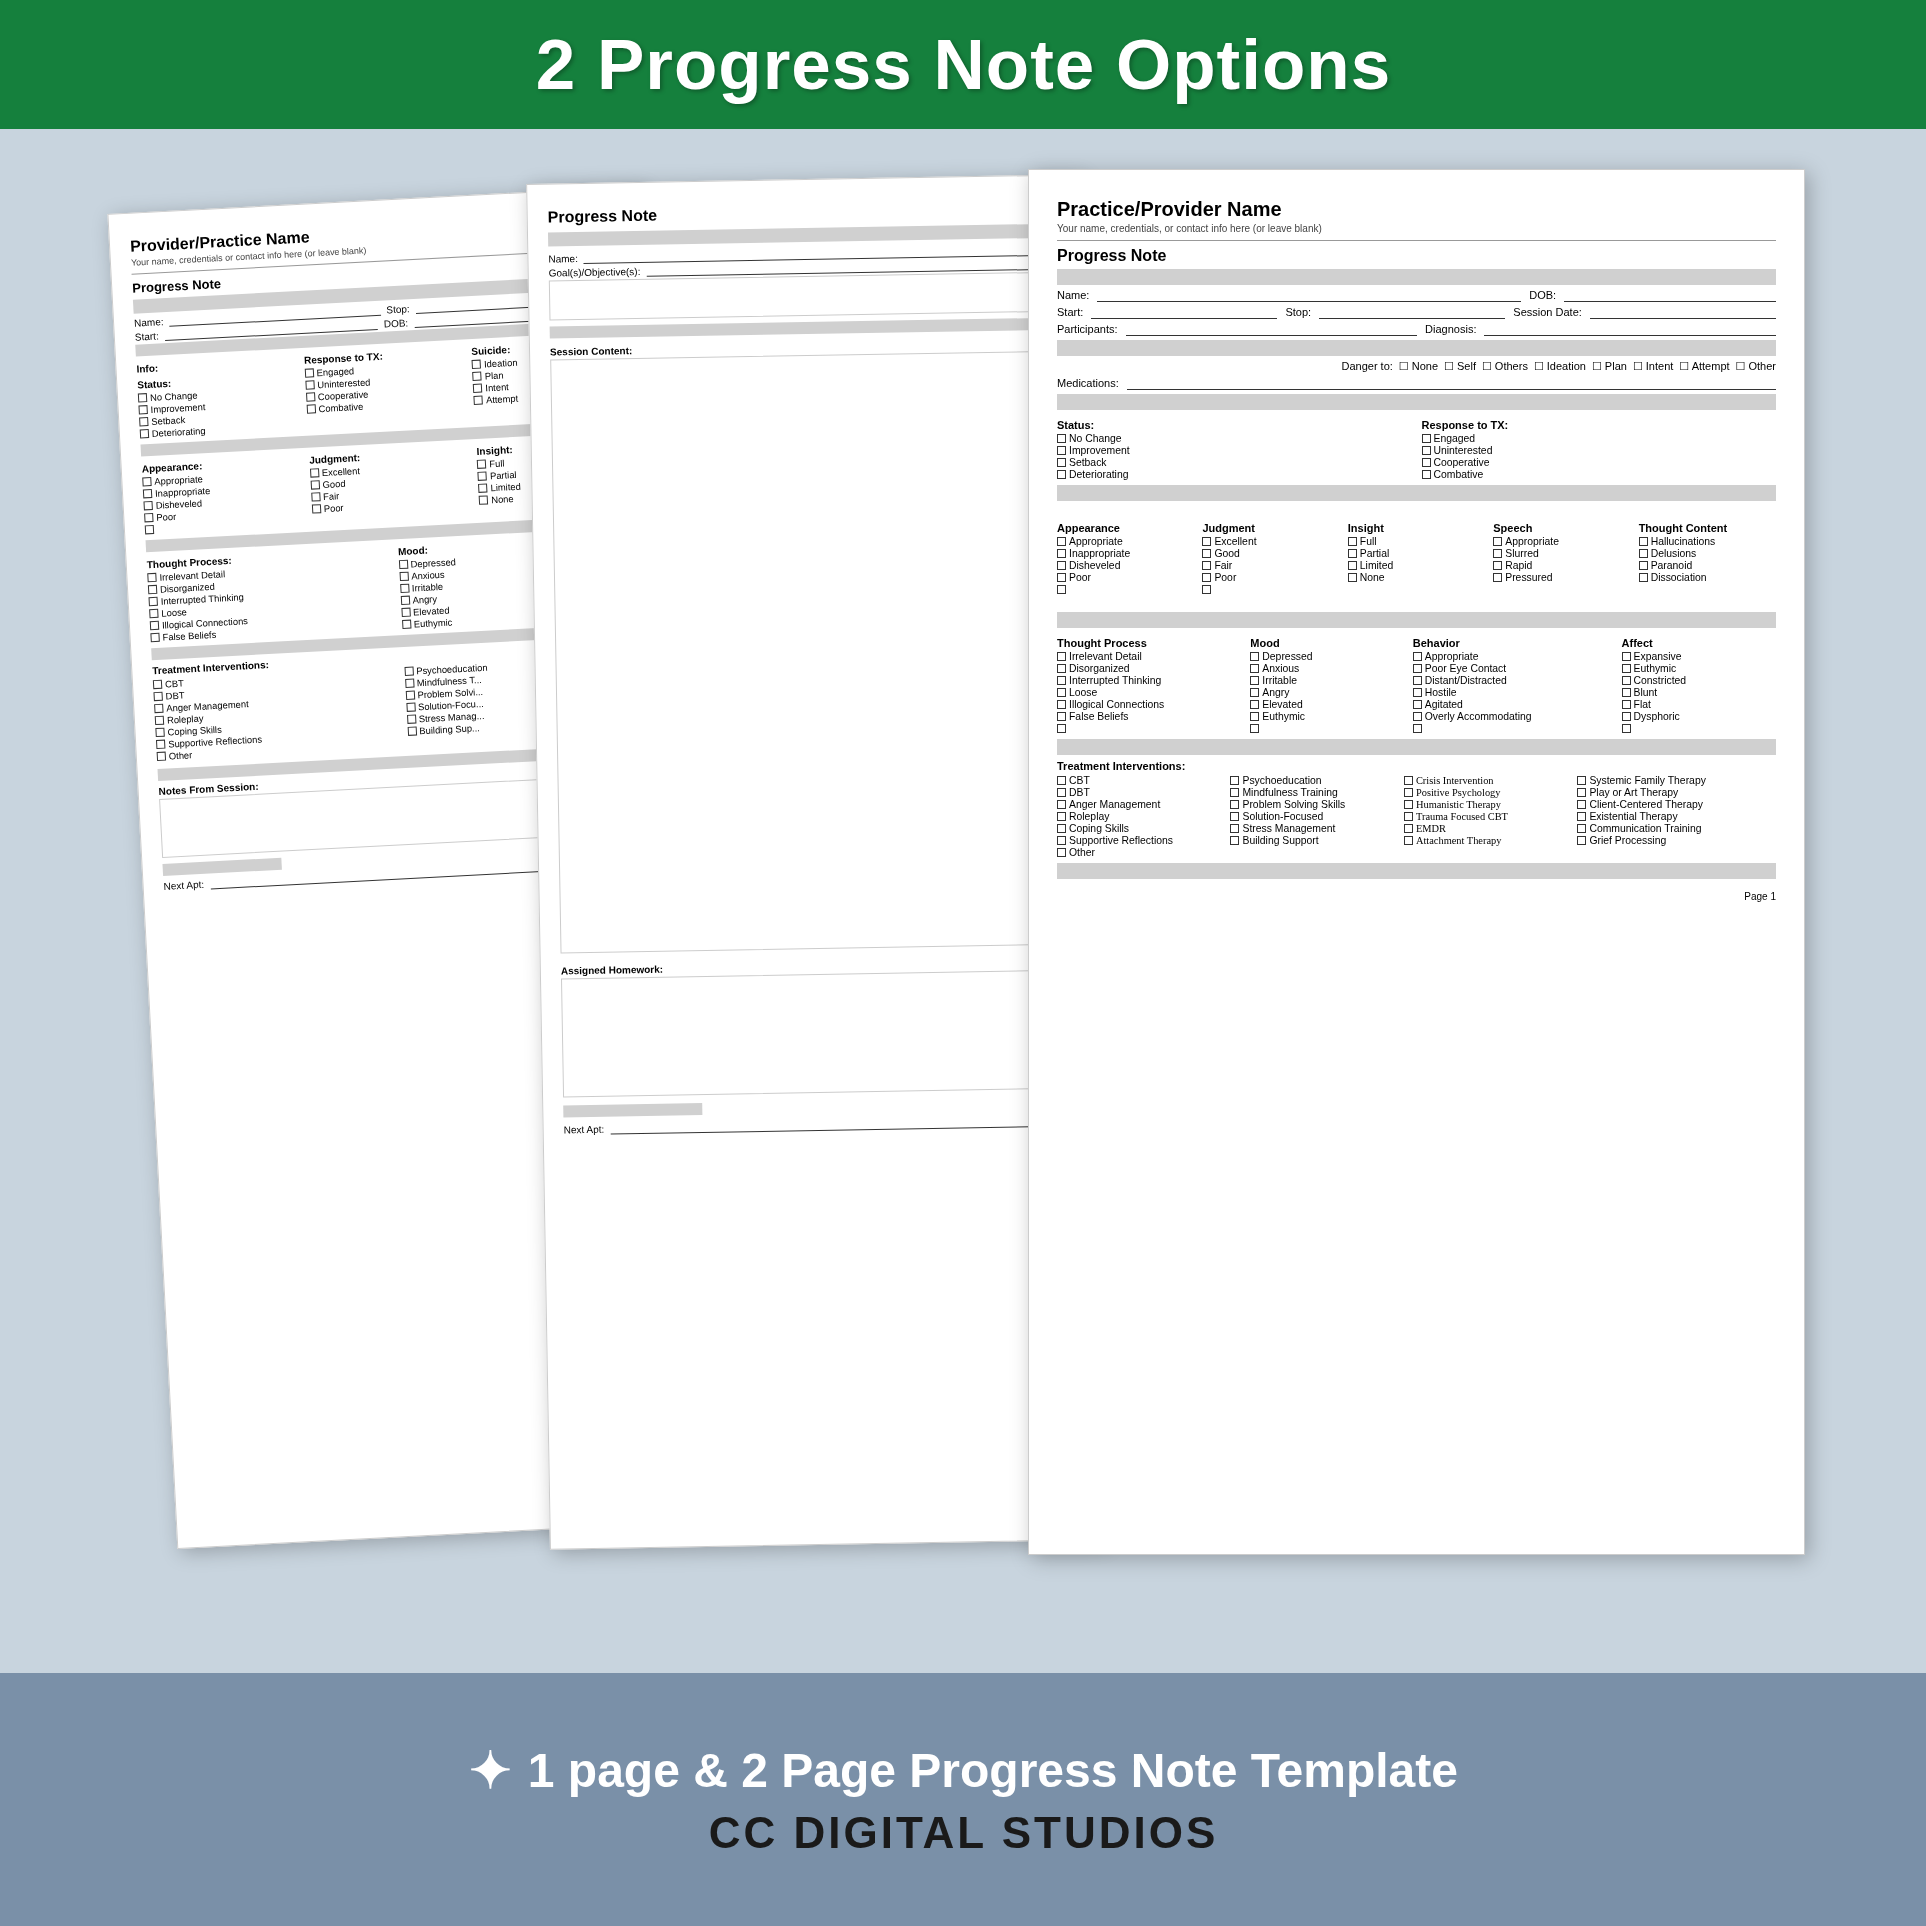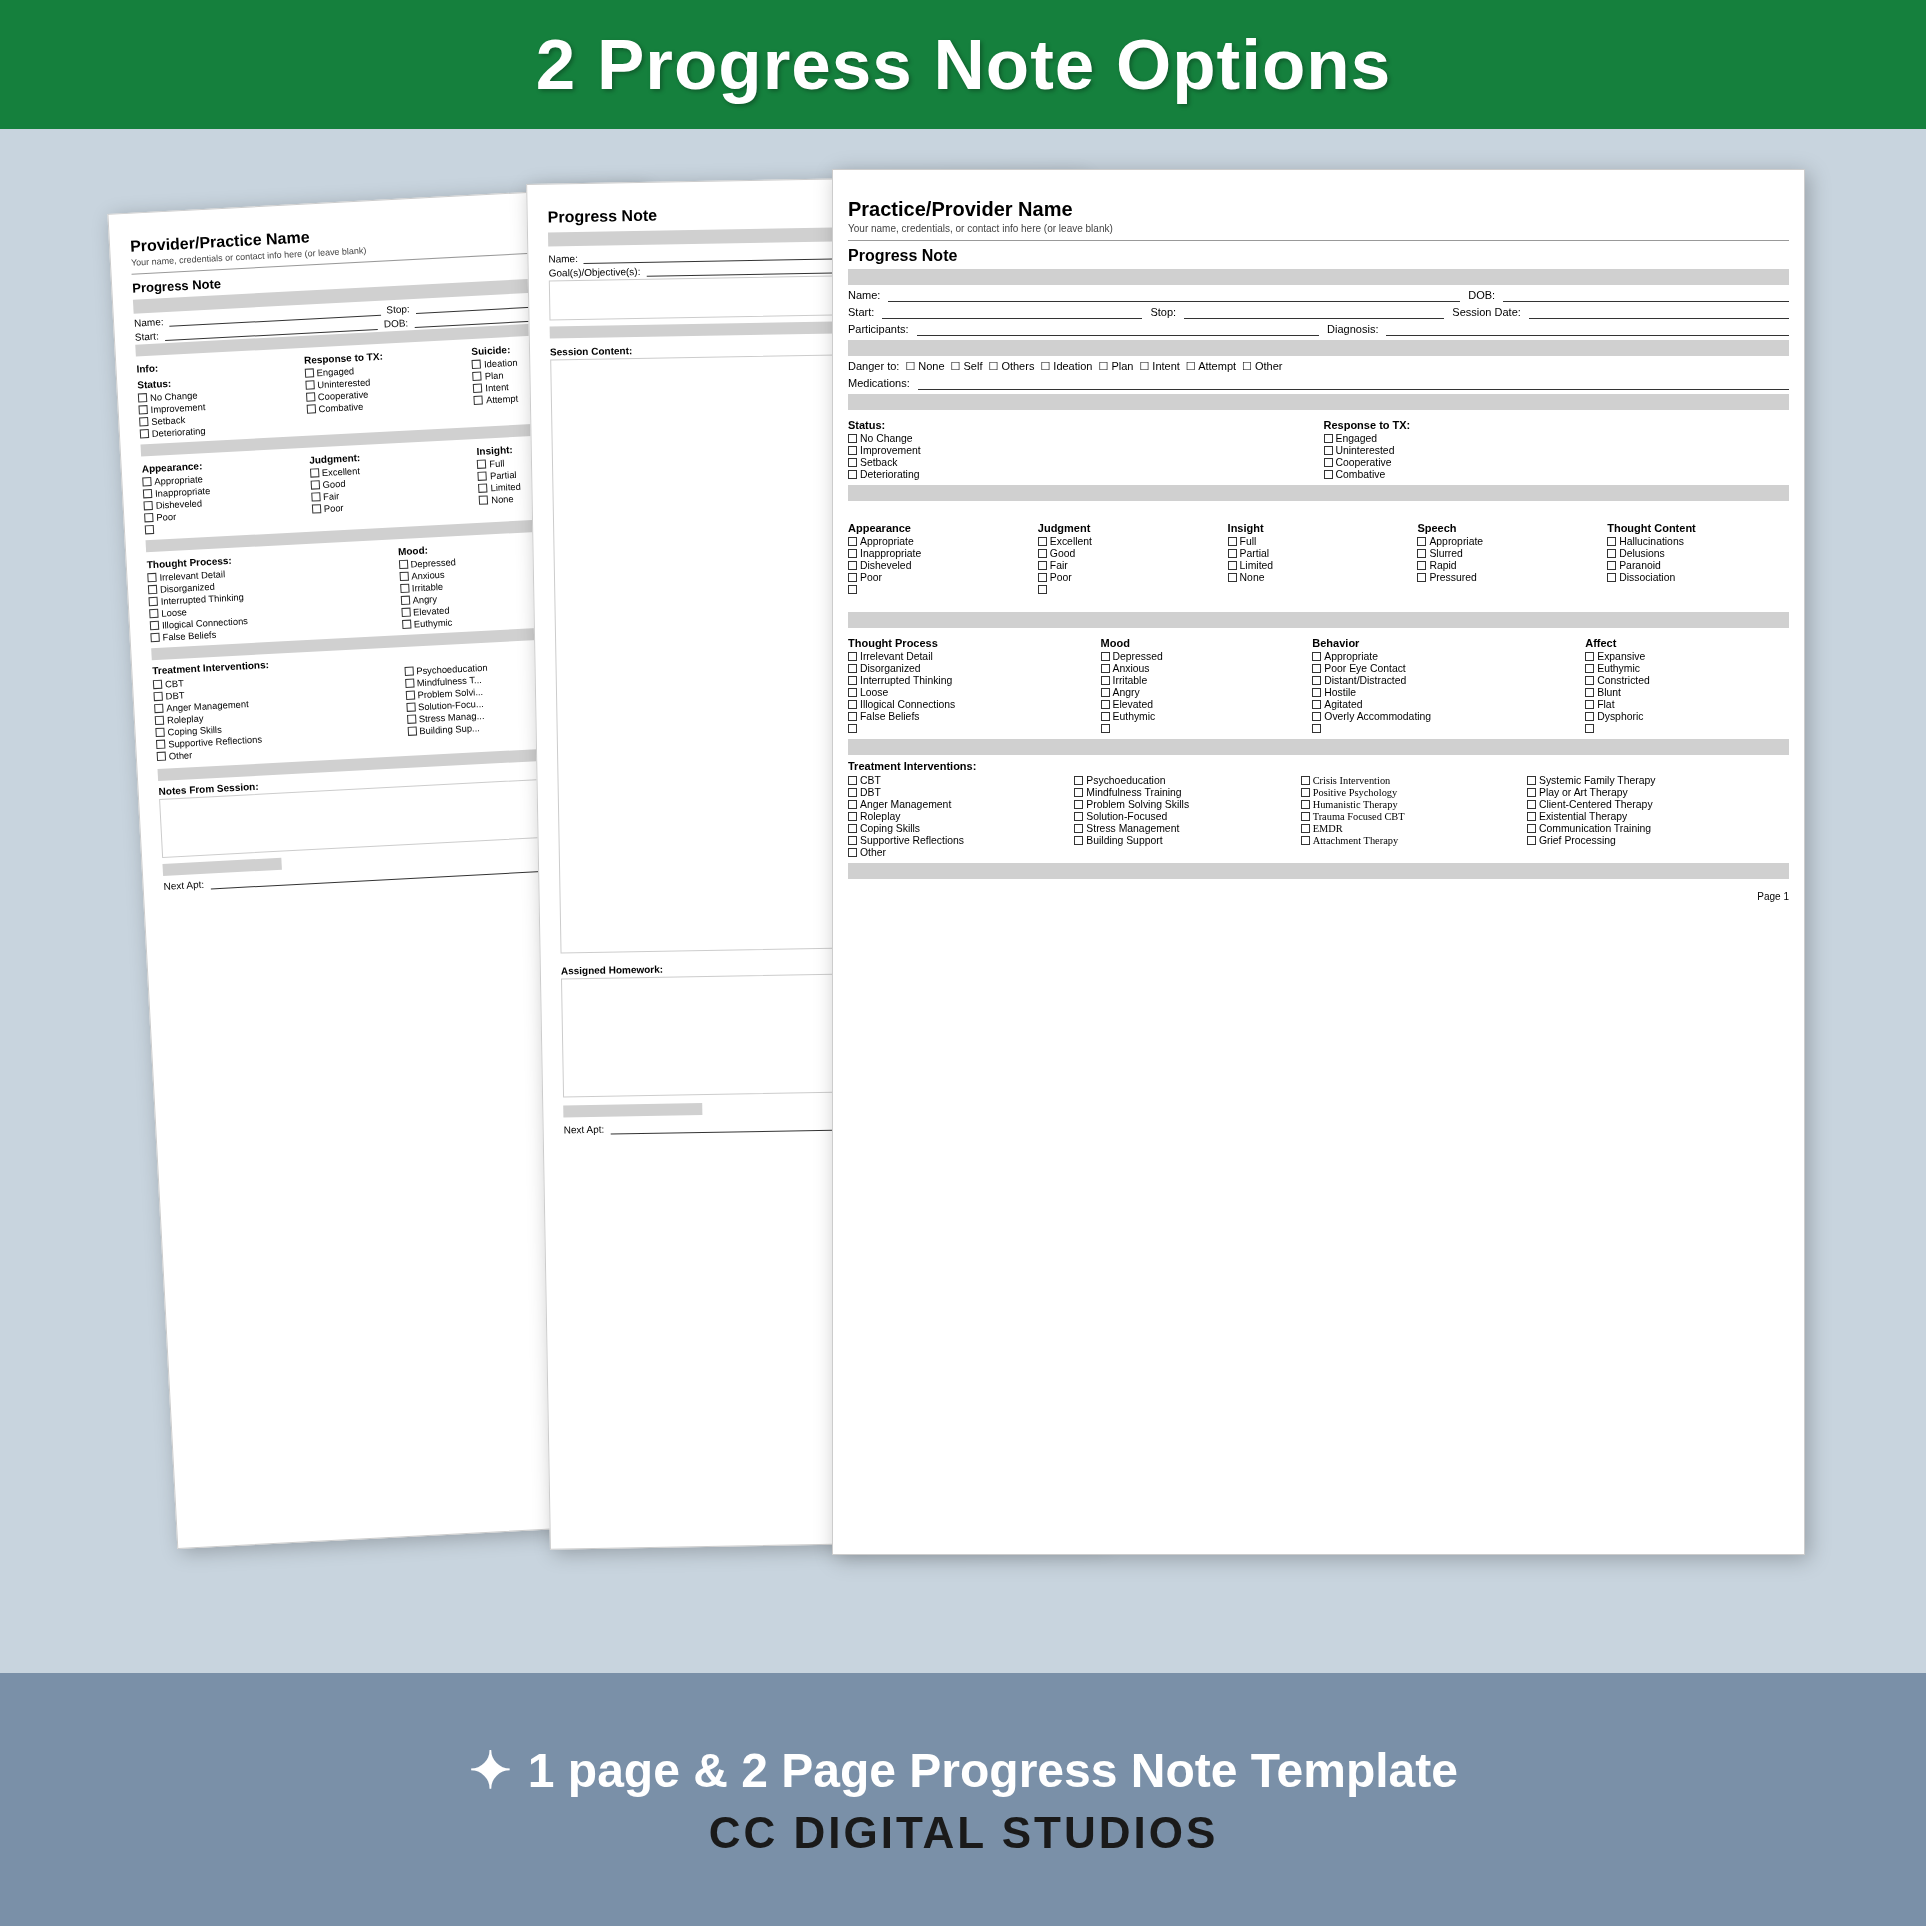--- a/index.html
+++ b/index.html
@@ -77,26 +77,26 @@
       left: 416px;
       top: 10px;
       transform: rotate(-1deg);
       z-index: 2;
       padding: 24px 20px;
       font-size: 10px;
     }
 
     
     .paper-right {
-      width: 973px;
+      width: 777px;
       height: 1386px;
       right: 0px;
       top: 0px;
       z-index: 3;
-      padding: 28px 15px;
+      padding: 28px 28px;
       font-size: 11px;
     }
 
     
     .paper-title {
       font-size: 16px;
       font-weight: bold;
       margin-bottom: 2px;
     }
     .paper-subtitle {
@@ -554,21 +554,21 @@
         <div style="flex:1; border-bottom:1px solid #333; height:13px;"></div>
       </div>
       <div style="display:flex; gap:8px; margin:4px 0; font-size:11px; align-items:center;">
         <span>Participants:</span>
         <div style="flex:1; border-bottom:1px solid #333; height:13px;"></div>
         <span>Diagnosis:</span>
         <div style="flex:1; border-bottom:1px solid #333; height:13px;"></div>
       </div>
       <div class="gray-bar"></div>
 
-      <div style="display:flex; gap:6px; margin:4px 0; font-size:11px; align-items:center; flex-wrap:wrap;">
+      <div style="display:flex; gap:6px; margin:4px 0; font-size:11px; align-items:center; flex-wrap:wrap;justify-content:flex-end;">
         <span>Danger to:</span>
         <span>☐ None</span>
         <span>☐ Self</span>
         <span>☐ Others</span>
         <span>☐ Ideation</span>
         <span>☐ Plan</span>
         <span>☐ Intent</span>
         <span>☐ Attempt</span>
         <span>☐ Other</span>
       </div>

